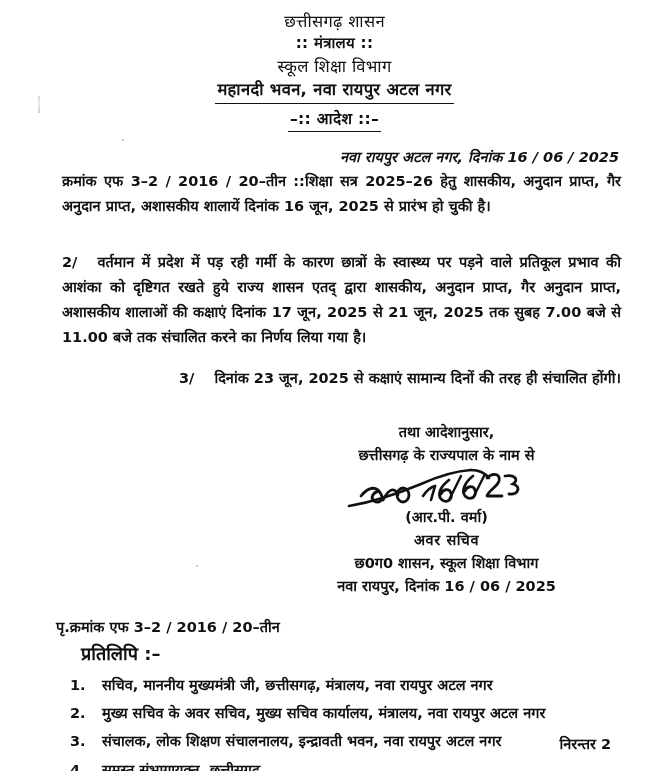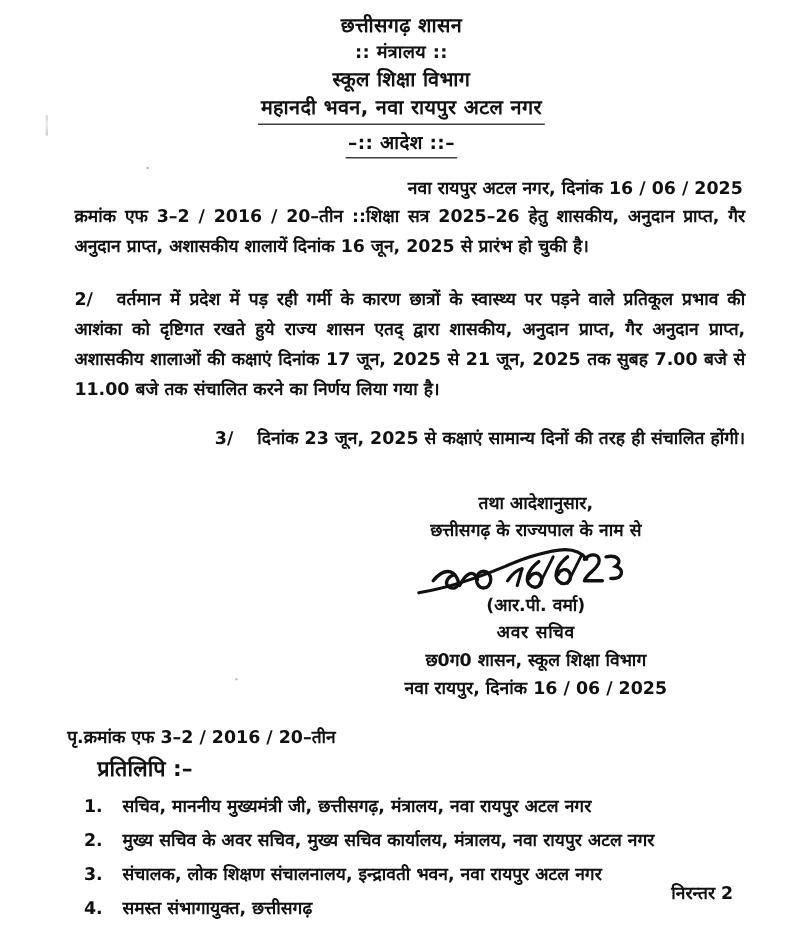--- a/index.html
+++ b/index.html
@@ -23,21 +23,21 @@
     padding: 0;
   }
 
   
   .header {
     text-align: center;
     padding-top: 10px;
   }
   .hdr-line {
     font-size: 16.5px;
-    font-weight: 700;
+    font-weight: 400;
     letter-spacing: 0.3px;
     line-height: 1.42;
     white-space: nowrap;
   }
   .hdr-line.l1 { font-size: 16.5px; }
   .hdr-line.l2 { font-size: 16.5px; }
   .hdr-line.l3 { font-size: 15px; font-weight: 700; }
   .hdr-line.l4 {
     font-size: 16.5px;
     font-weight: 700;
@@ -89,30 +89,31 @@
     padding: 0 48px 0 62px;
     margin-top: 14px;
   }
   .place-date {
     text-align: right;
     font-size: 14.5px;
     font-weight: 700;
     padding-right: 2px;
     margin-bottom: 3px;
     white-space: nowrap;
+    font-style: italic;
   }
   p.para {
     font-size: 14.5px;
     font-weight: 700;
     line-height: 1.72;
     margin: 0 0 14px 0;
     text-align: justify;
     text-justify: inter-word;
   }
-  p.para.p1 { margin-bottom: 20px; }
+  p.para.p1 { margin-bottom: 32px; }
   p.para.p2 { margin-bottom: 16px; }
   p.para.p3 { margin-bottom: 0; text-align: right; }
   .pnum { display: inline; }
   .pindent { display: inline-block; width: 20px; }
 
   
   .sign-block {
     margin-top: 30px;
     text-align: center;
     padding-left: 210px;

